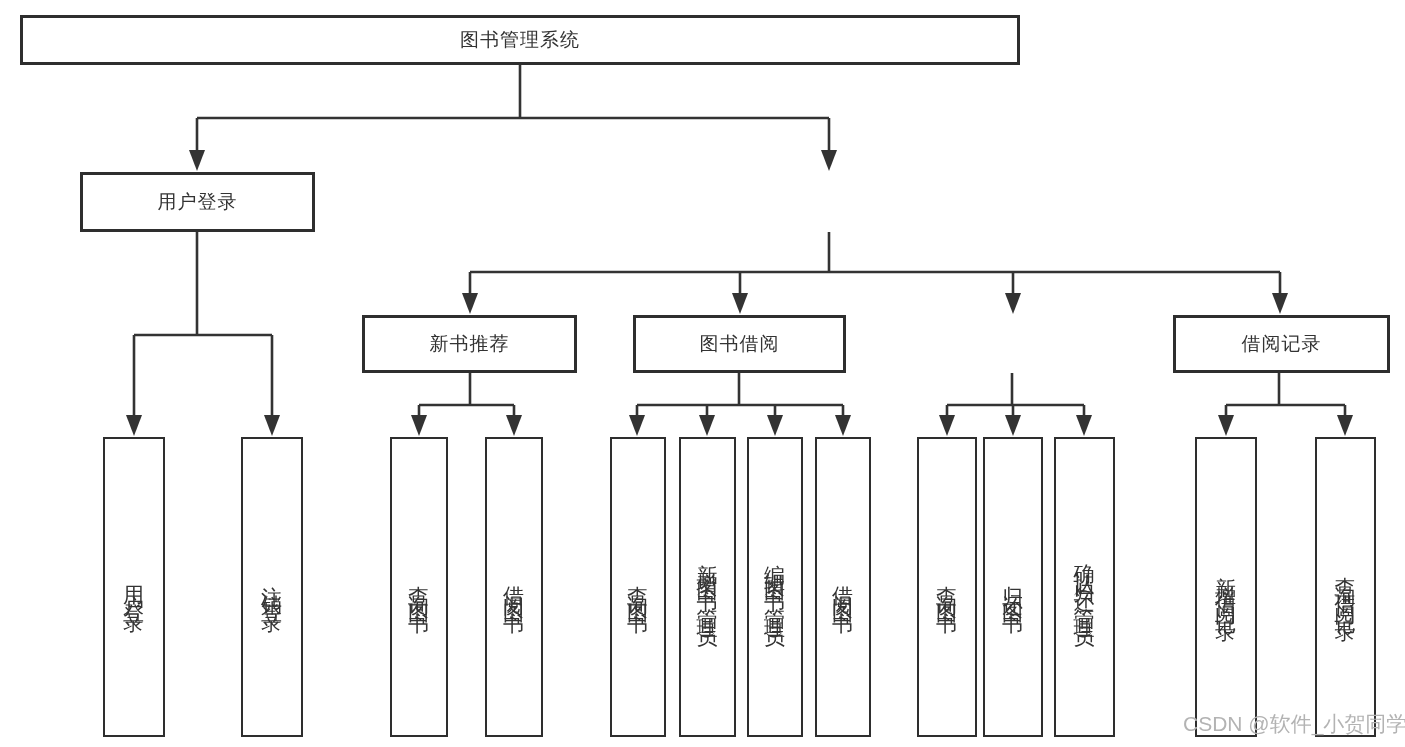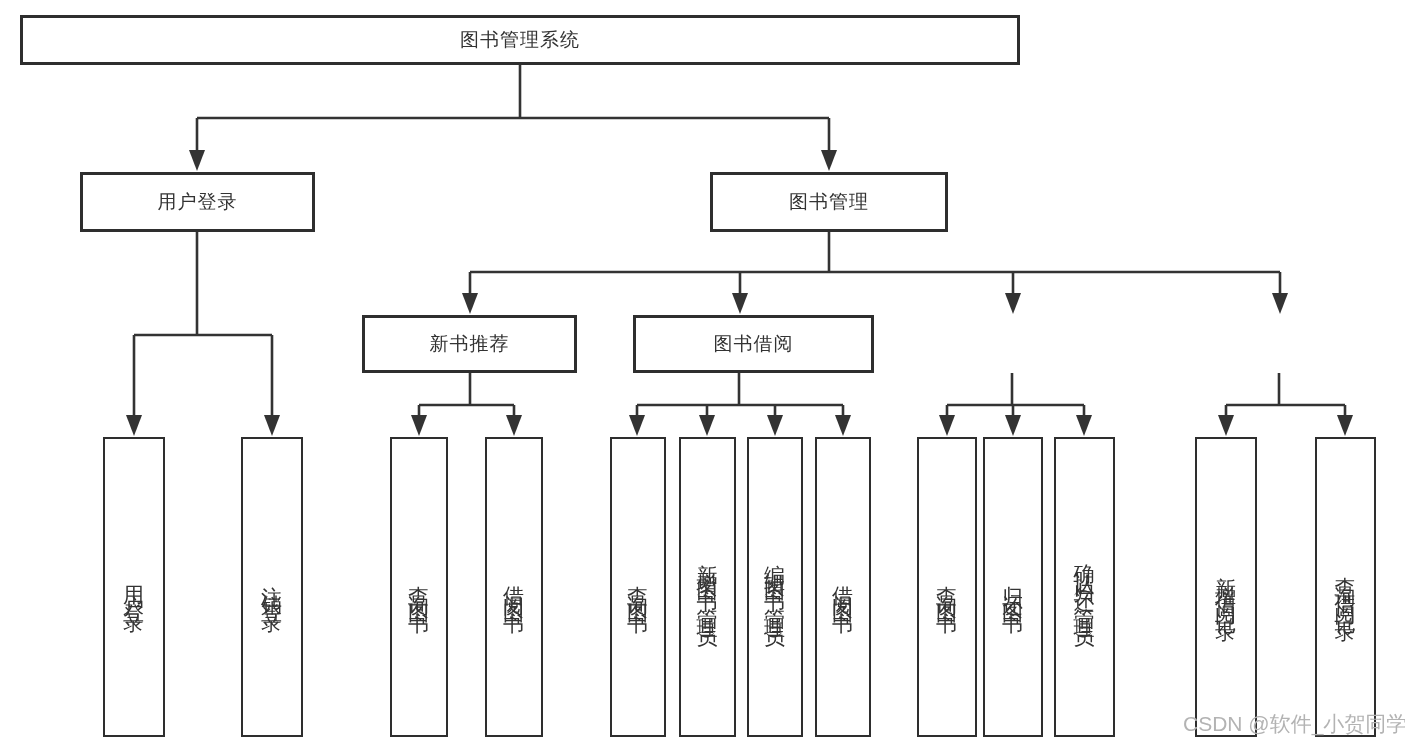--- a/index.html
+++ b/index.html
@@ -45,21 +45,21 @@
     font-size: 19px;
     letter-spacing: 1px;
     color: var(--text);
     white-space: nowrap;
   }
   .root-box   { left: 20px;  top: 15px;  width: 1000px; height: 50px; }
   .lv2-a      { left: 80px;  top: 172px; width: 235px;  height: 60px; }
   .lv2-b      { left: 710px; top: 172px; width: 238px;  height: 60px; }
   .lv3        { top: 315px; height: 58px; align-items: center; }
   .lv3-a      { left: 362px;  width: 215px; }
-  .lv3-b      { left: 633px;  width: 241px; }
+  .lv3-b      { left: 633px;  width: 213px; }
   .lv3-c      { left: 905px;  width: 215px; }
   .lv3-d      { left: 1173px; width: 217px; }
   .leaf {
     top: 437px;
     height: 300px;
     border-width: 2.5px;
   }
   .leaf .vtext {
     writing-mode: vertical-rl;
     text-orientation: mixed;
@@ -168,30 +168,30 @@
     </g>
   </svg>
 
   <div class="box root-box">
     <span class="hlabel">图书管理系统</span>
   </div>
 
   <div class="box lv2-a">
     <span class="hlabel">用户登录</span>
   </div>
-  <div class="box lv2-b">
-    <span class="hlabel">图书管理</span>
-  </div>
 
   <div class="box lv3 lv3-a">
     <span class="hlabel">新书推荐</span>
   </div>
   <div class="box lv3 lv3-b">
     <span class="hlabel">图书借阅</span>
   </div>
+  <div class="box lv3 lv3-d">
+    <span class="hlabel">借阅记录</span>
+  </div>
 
   <div class="box leaf l-ul1">
     <span class="vtext">用户登录</span>
   </div>
   <div class="box leaf l-ul2">
     <span class="vtext">注销登录</span>
   </div>
 
   <div class="box leaf l-nb1">
     <span class="vtext">查询图书</span>

